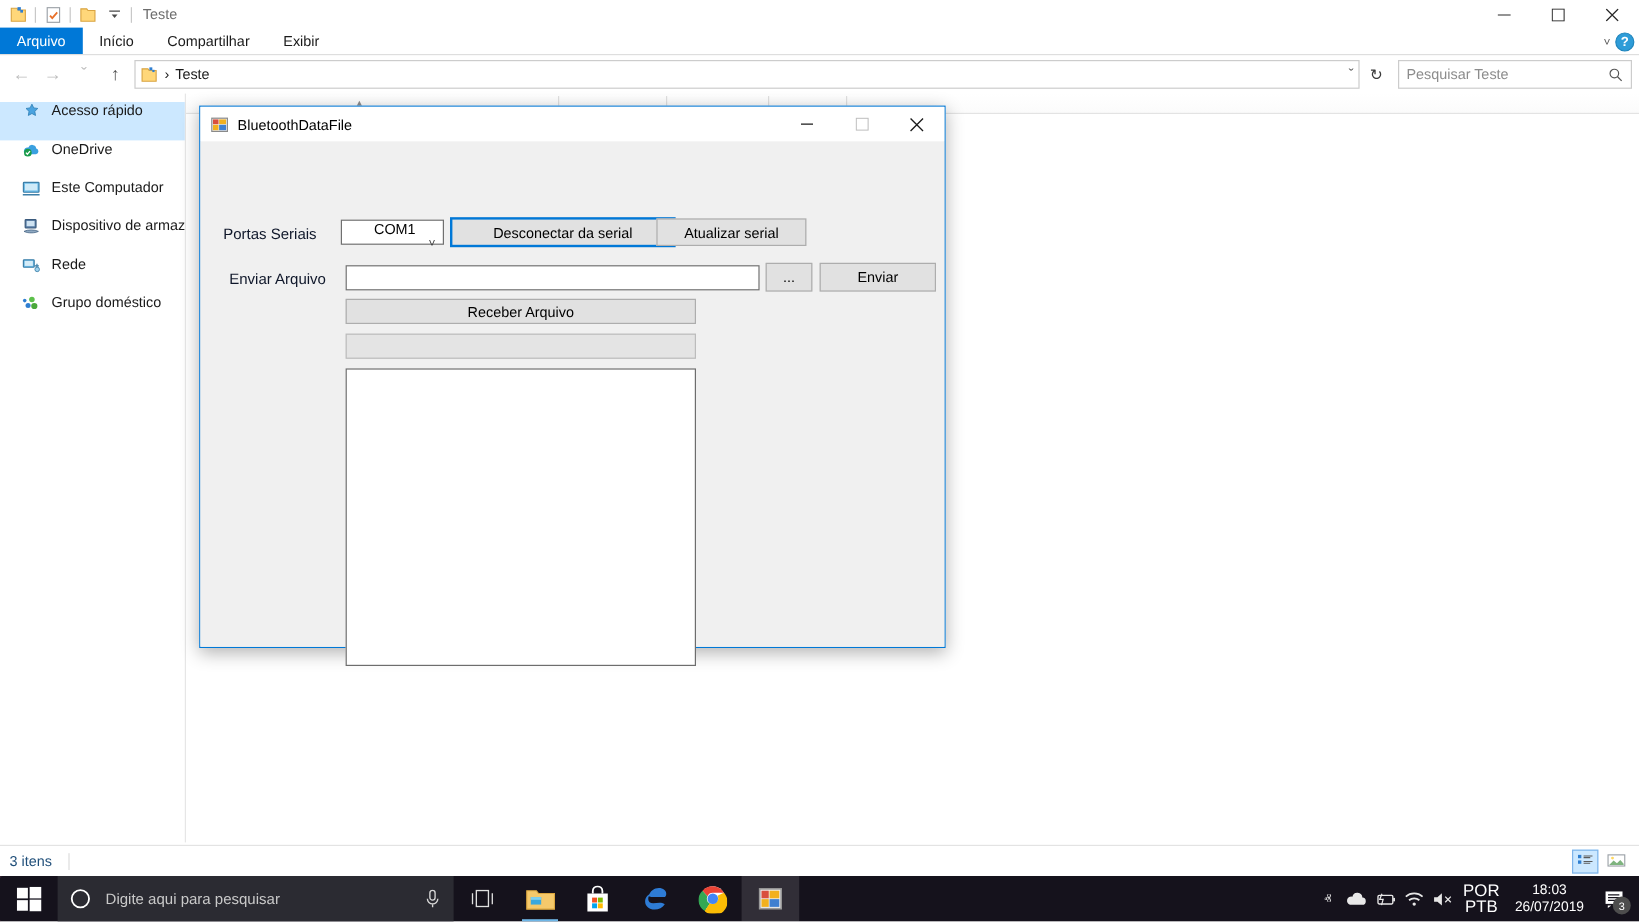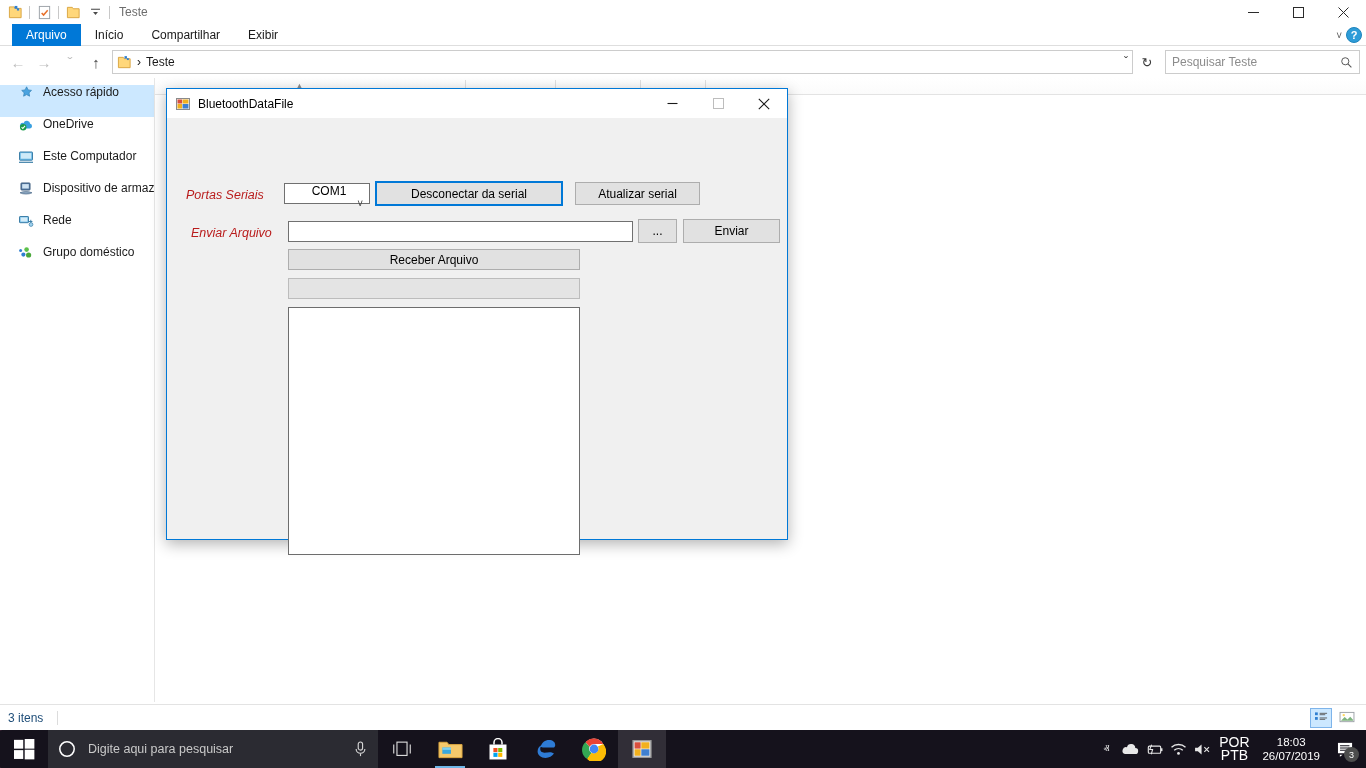--- a/index.html
+++ b/index.html
@@ -31,22 +31,22 @@
   }
   .caption-btns { position: absolute; right: 0; top: 0; display: flex; height: 24px; }
   .capbtn {
     width: 45px; height: 24px; display: flex; align-items: center; justify-content: center;
     color: #2b2b2b;
   }
   .capbtn svg { display: block; }
 
   
   .ribbon-tabs {
-    height: 22px; background: #ffffff; display: flex; align-items: center;
-    border-bottom: 1px solid #dededE; position: relative; padding-left: 12px;
+    height: 22px; background: #ffffff; display: flex; align-items: flex-end;
+    border-bottom: 1px solid #dededE; position: relative;
   }
   .rtab {
     padding: 0 14px; display: flex; align-items: center; font-size: 12px; color: #1a1a1a;
     height: 22px;
   }
   .rtab.active { background: #0078d7; color: #ffffff; }
   .ribbon-right { position: absolute; right: 4px; top: 0; height: 22px; display: flex; align-items: center; gap: 4px;}
   .chev-small { color: #5a5a5a; font-size: 10px; }
   .help-icon {
     width: 16px; height: 16px; border-radius: 50%;
@@ -122,21 +122,21 @@
   .dlg-title {
     height: 29px; background: #ffffff; display: flex; align-items: center;
     padding-left: 8px; position: relative;
   }
   .dlg-ico { width: 16px; height: 16px; margin-right: 7px; flex: none; }
   .dlg-name { font-size: 12px; color: #000000; }
   .dlg-caps { position: absolute; right: 0; top: 0; display: flex; height: 29px; }
   .dlg-cap { width: 46px; height: 29px; display: flex; align-items: center; justify-content: center; }
   .dlg-body { position: relative; height: 421px; background: #f0f0f0; }
 
-  .lbl { position: absolute; font-size: 12.5px; color: #b91c1c; font-style: italic; }
+  .lbl { position: absolute; font-size: 12.5px; color: #0f172a; }
   .combo {
     position: absolute; background: #fff; border: 1px solid #707070;
     display: flex; align-items: center; padding-left: 4px; font-size: 12px; color: #000;
   }
   .combo .cchev { margin-left: auto; margin-right: 6px; color: #3c3c3c; font-size: 10px; }
   .btn {
     position: absolute; background: #e1e1e1; border: 1px solid #adadad;
     display: flex; align-items: center; justify-content: center;
     font-size: 12px; color: #000;
   }
@@ -419,21 +419,21 @@
     <div class="dlg-body">
       <span class="lbl" style="left:19px; top:70px;">Portas Seriais</span>
 
       <div class="combo" style="left:117px; top:65px; width:86px; height:21px;flex-direction:column;">
         <span>COM1</span>
         <span class="cchev">˅</span>
       </div>
 
       <div class="btn primary" style="left:208px; top:63px; width:188px; height:25px;">Desconectar da serial</div>
 
-      <div class="btn" style="left:380px; top:64px; width:125px; height:23px;margin-left:28px;">Atualizar serial</div>
+      <div class="btn" style="left:380px; top:64px; width:125px; height:23px;">Atualizar serial</div>
 
       <span class="lbl" style="left:24px; top:108px;">Enviar Arquivo</span>
 
       <div class="txtbox" style="left:121px; top:103px; width:345px; height:21px;"></div>
 
       <div class="btn" style="left:471px; top:101px; width:39px; height:24px;">...</div>
 
       <div class="btn" style="left:516px; top:101px; width:97px; height:24px;">Enviar</div>
 
       <div class="btn" style="left:121px; top:131px; width:292px; height:21px;">Receber Arquivo</div>

